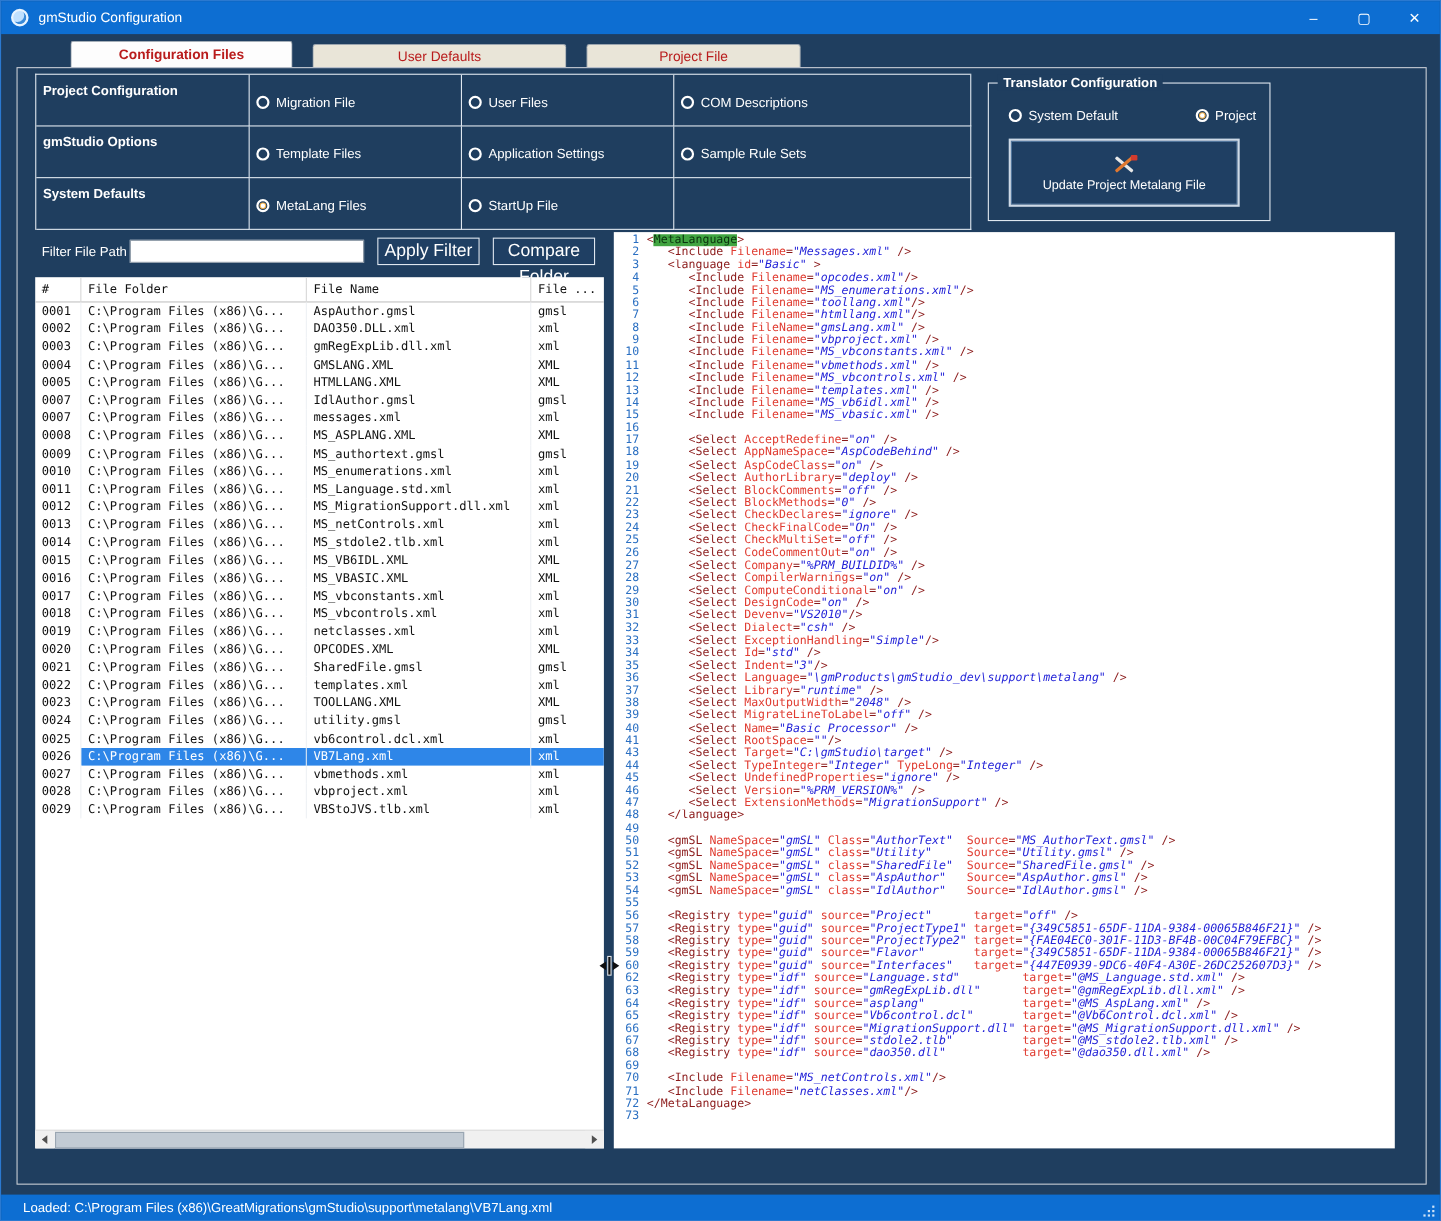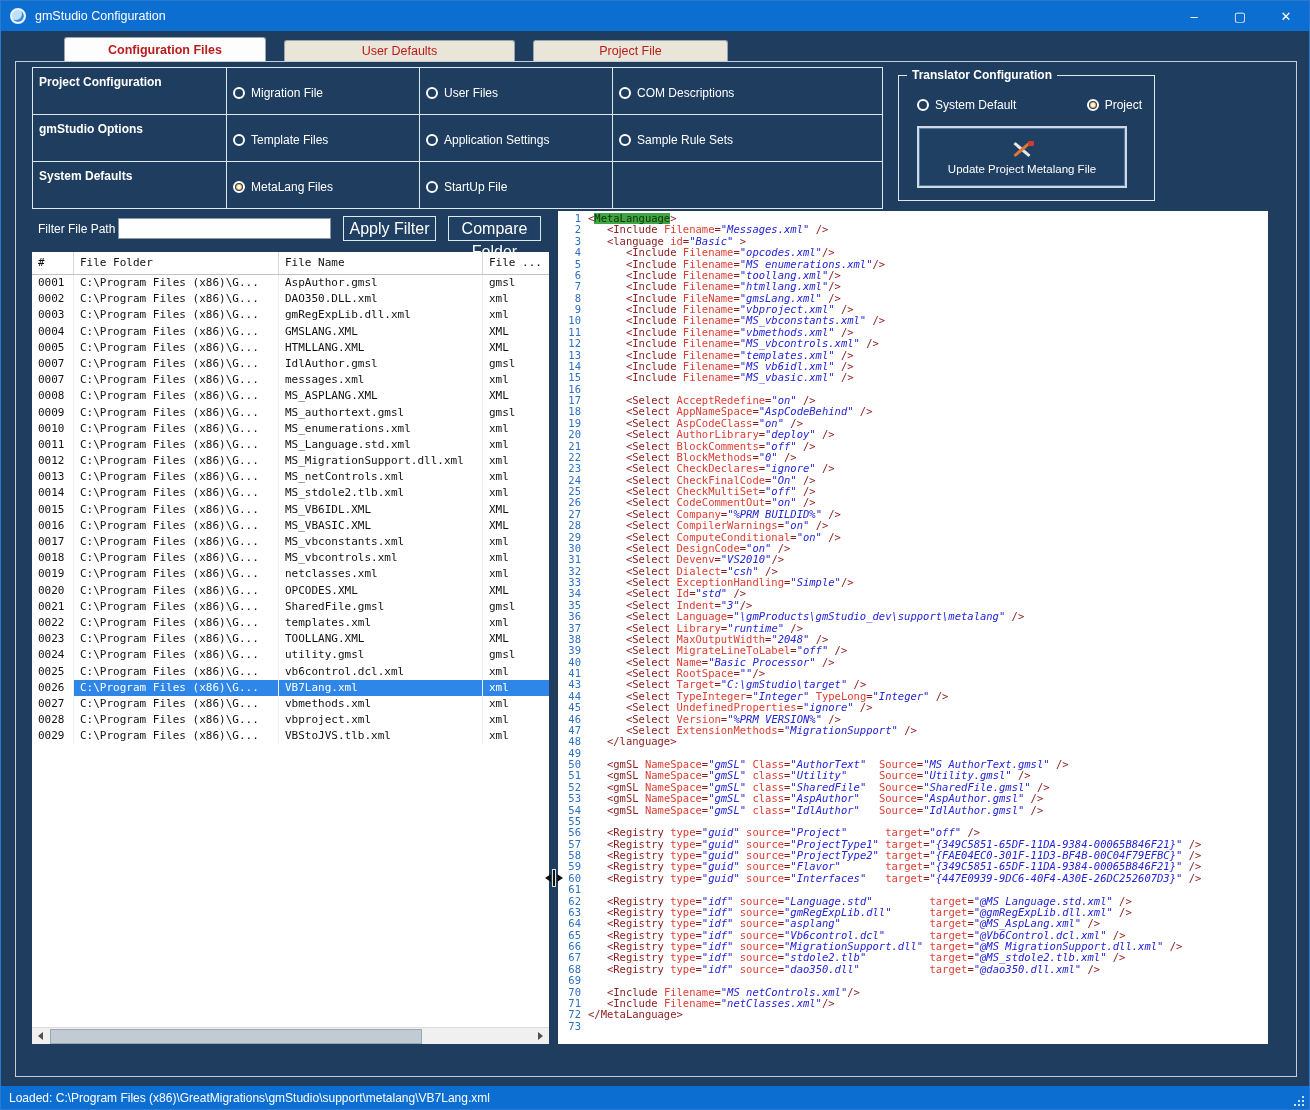--- a/index.html
+++ b/index.html
@@ -82,21 +82,21 @@
   .code-pane { position:absolute; left:557px; top:210px; width:710px; height:833px; background:#ffffff; overflow:hidden;
                font-family:"DejaVu Sans Mono", monospace; font-size:10.5px; padding-top:2px; }
   .code-line { display:flex; height:11.38px; line-height:11.38px; }
   .ln { flex:0 0 30px; text-align:right; padding-right:7px; color:#2a6fc2; }
   .code { flex:1; white-space:pre; overflow:hidden; color:#8b1a1a; }
   .code .tag { color:#8b1a1a; }
   .code .attr { color:#e03c31; }
   .code .str { color:#2323d8; font-style:italic; }
   .code .hl-green { background:#41a541; color:#0a330e; }
   
-  .statusbar { position:absolute; left:0; top:1085px; width:100%; height:25px; background:#0d6ed2; color:#fff; font-size:12px; line-height:25px; padding-left:8px; }
+  .statusbar { position:absolute; left:0; top:1085px; width:100%; height:25px; background:#0d6ed2; color:#fff; font-size:12px; line-height:25px; padding-left:20px; }
   .grip { position:absolute; right:4px; bottom:4px; width:12px; height:12px; }
   .grip::before { content:""; position:absolute; left:0; top:0; width:2px; height:2px; background:transparent;
     box-shadow: 9px 9px 0 #cfe3f7, 5px 9px 0 #cfe3f7, 9px 5px 0 #cfe3f7, 1px 9px 0 #cfe3f7, 5px 5px 0 #cfe3f7, 9px 1px 0 #cfe3f7; }
 </style>
 </head>
 <body>
 
 <div class="titlebar">
   <span class="app-icon"></span>
   <span class="title-text">gmStudio Configuration</span>
@@ -627,24 +627,20 @@
     </div>
     <div class="code-line">
       <span class="ln">59</span>
       <span class="code">   &lt;<span class="tag">Registry</span> <span class="attr">type</span>=<span class="str">"guid"</span> <span class="attr">source</span>=<span class="str">"Flavor"</span>       <span class="attr">target</span>=<span class="str">"{349C5851-65DF-11DA-9384-00065B846F21}"</span> /&gt;</span>
     </div>
     <div class="code-line">
       <span class="ln">60</span>
       <span class="code">   &lt;<span class="tag">Registry</span> <span class="attr">type</span>=<span class="str">"guid"</span> <span class="attr">source</span>=<span class="str">"Interfaces"</span>   <span class="attr">target</span>=<span class="str">"{447E0939-9DC6-40F4-A30E-26DC252607D3}"</span> /&gt;</span>
     </div>
     <div class="code-line">
-      <span class="ln">61</span>
-      <span class="code"></span>
-    </div>
-    <div class="code-line">
       <span class="ln">62</span>
       <span class="code">   &lt;<span class="tag">Registry</span> <span class="attr">type</span>=<span class="str">"idf"</span> <span class="attr">source</span>=<span class="str">"Language.std"</span>         <span class="attr">target</span>=<span class="str">"@MS_Language.std.xml"</span> /&gt;</span>
     </div>
     <div class="code-line">
       <span class="ln">63</span>
       <span class="code">   &lt;<span class="tag">Registry</span> <span class="attr">type</span>=<span class="str">"idf"</span> <span class="attr">source</span>=<span class="str">"gmRegExpLib.dll"</span>      <span class="attr">target</span>=<span class="str">"@gmRegExpLib.dll.xml"</span> /&gt;</span>
     </div>
     <div class="code-line">
       <span class="ln">64</span>
       <span class="code">   &lt;<span class="tag">Registry</span> <span class="attr">type</span>=<span class="str">"idf"</span> <span class="attr">source</span>=<span class="str">"asplang"</span>              <span class="attr">target</span>=<span class="str">"@MS_AspLang.xml"</span> /&gt;</span>

